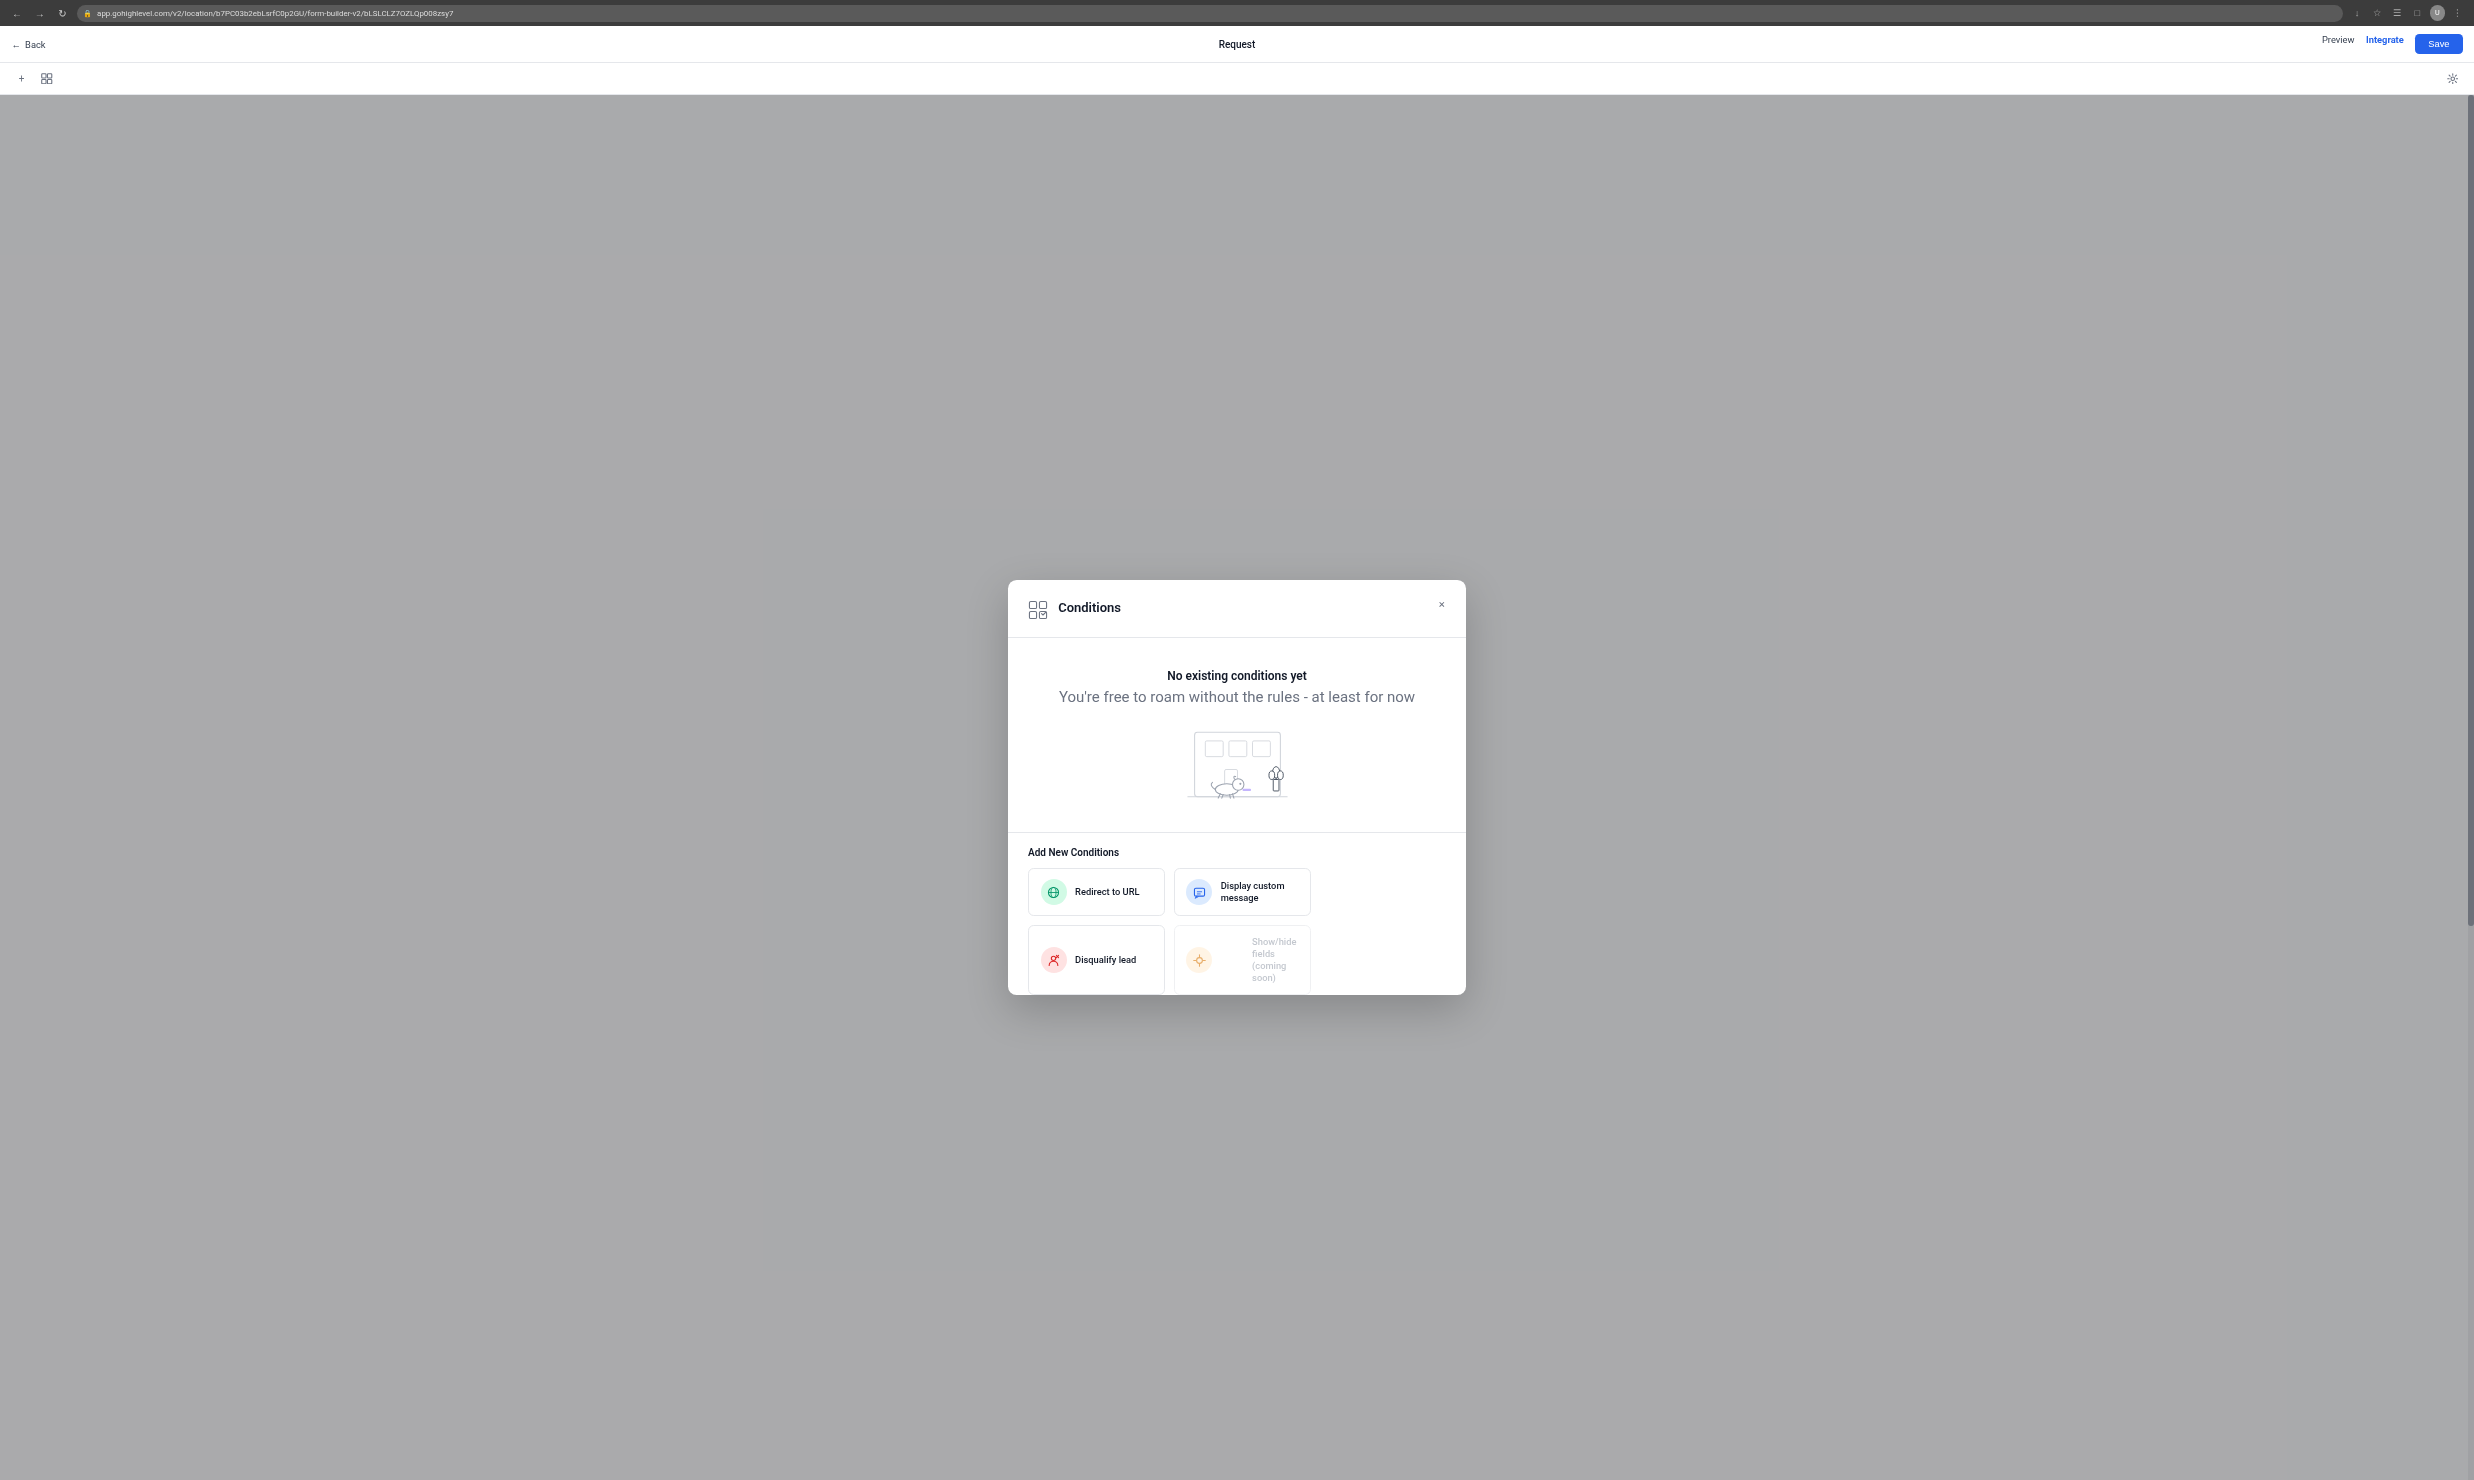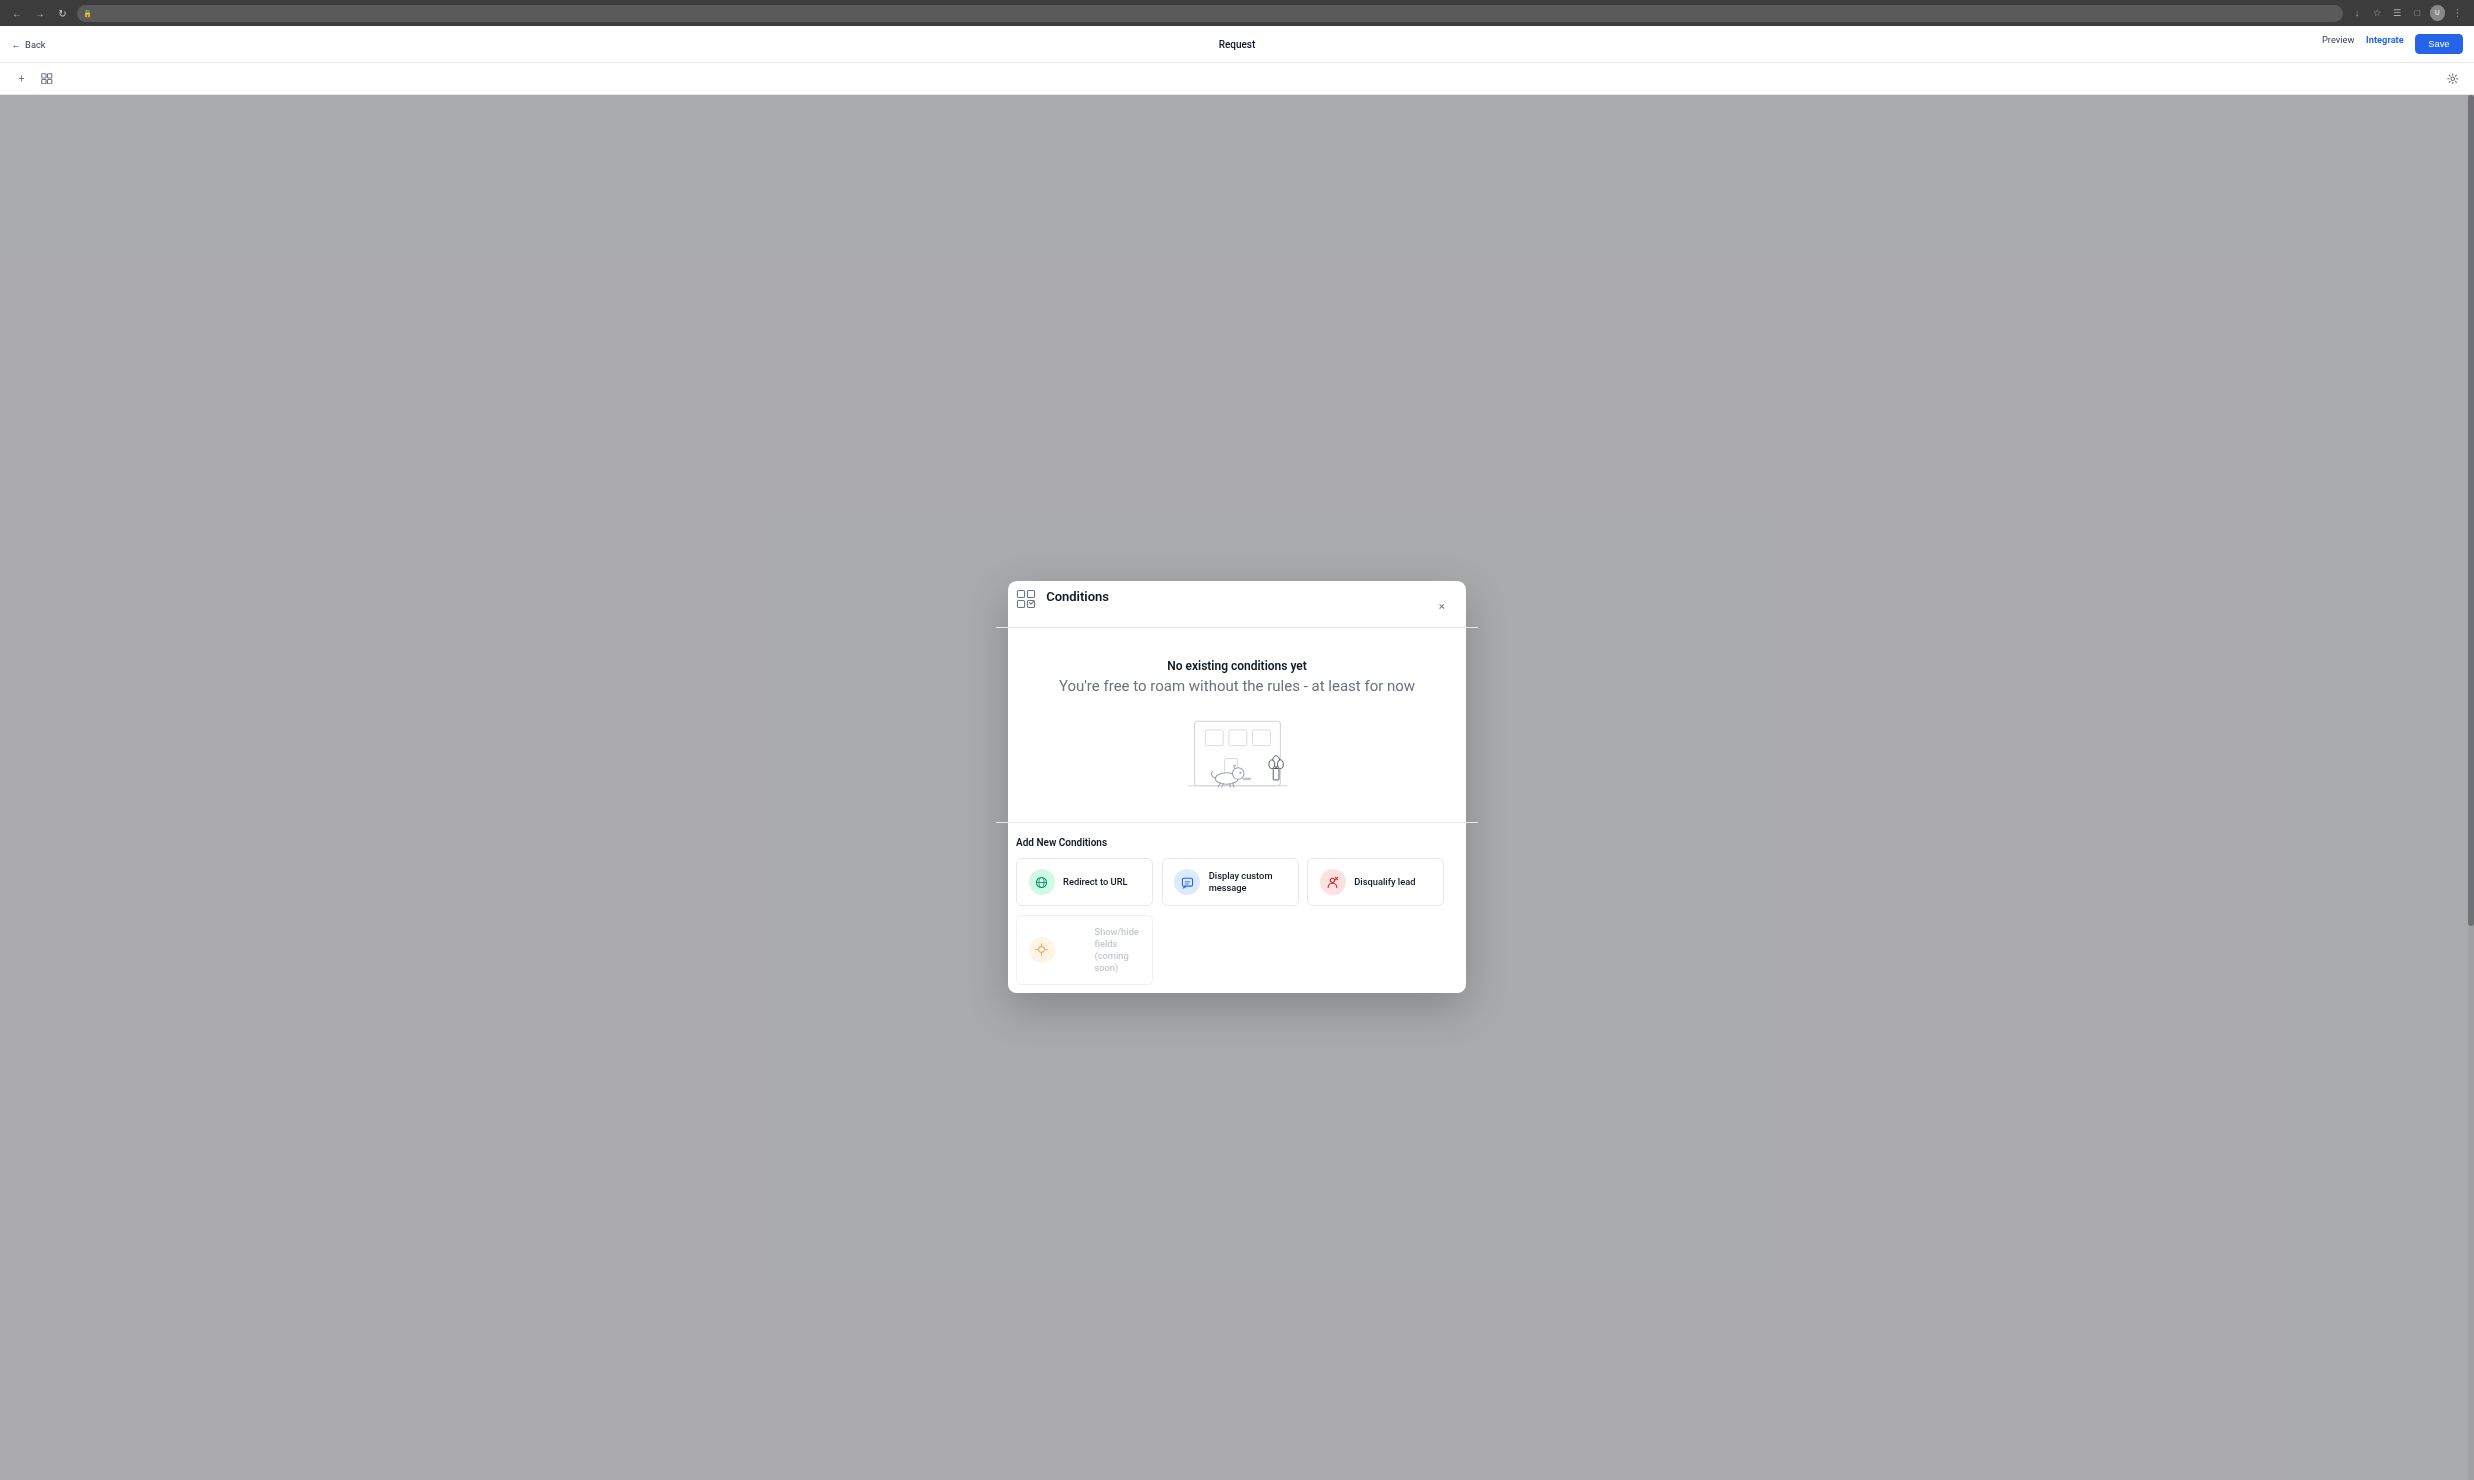--- a/index.html
+++ b/index.html
@@ -211,21 +211,21 @@
       justify-content: center;
       z-index: 10;
     }
 
     
     .modal {
       background: white;
       border-radius: 8.6px;
       width: 458px;
       max-height: 415px;
-      padding: 8px;
+      padding: 20px;
       position: relative;
       box-shadow: 0 14.3px 43px rgba(0,0,0,0.2);
     }
     .modal-header {
       display: flex;
       align-items: flex-start;
       margin-bottom: 14.3px;
     }
     .modal-icon {
       width: 23px;
@@ -357,20 +357,21 @@
   </style>
 </head>
 <body>
 
 <div class="browser-chrome">
   <div class="browser-nav-btn">←</div>
   <div class="browser-nav-btn">→</div>
   <div class="browser-nav-btn">↻</div>
   <div class="url-bar">
     <span class="lock-icon">🔒</span>
+    <span class="url-text">app.gohighlevel.com/v2/location/b7PC03b2ebLsrfC0p2GU/form-builder-v2/bLSLCLZ7OZLQp008zsy7</span>
   </div>
   <div class="browser-actions">
     <div class="browser-action-btn">↓</div>
     <div class="browser-action-btn">☆</div>
     <div class="browser-action-btn">☰</div>
     <div class="browser-action-btn">□</div>
     <div class="profile-circle">U</div>
     <div class="browser-action-btn">⋮</div>
   </div>
 </div>

